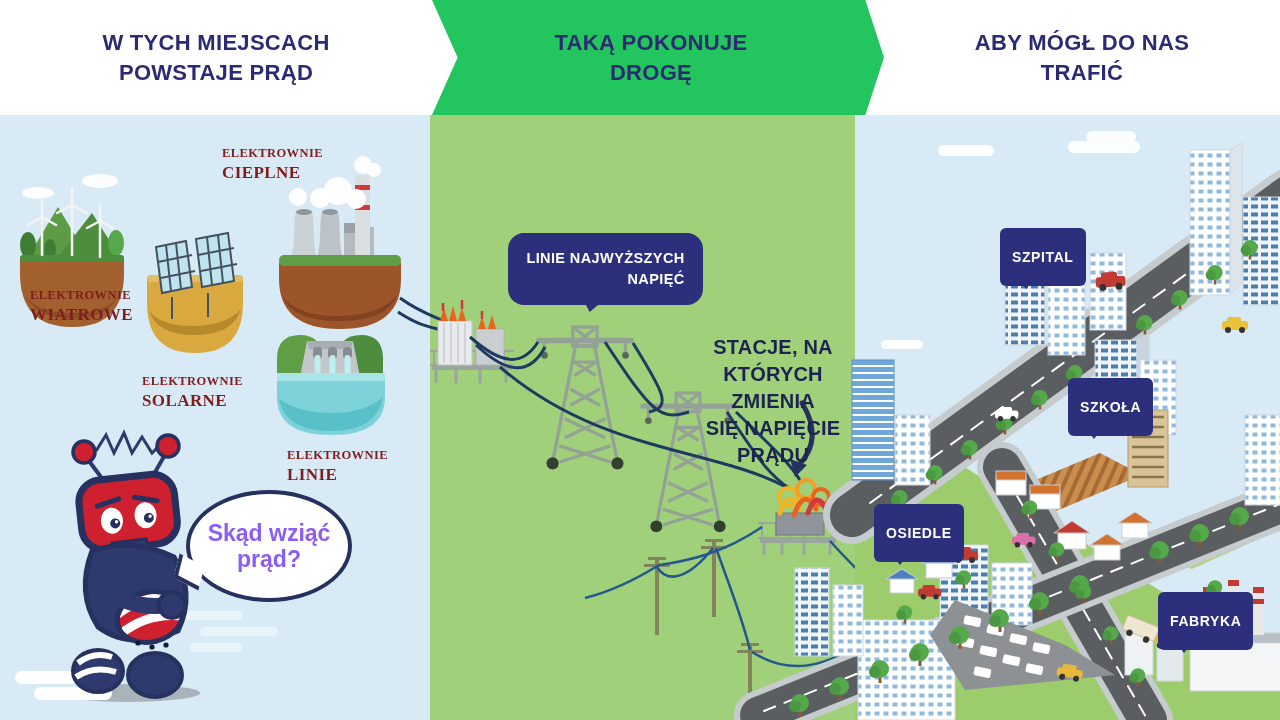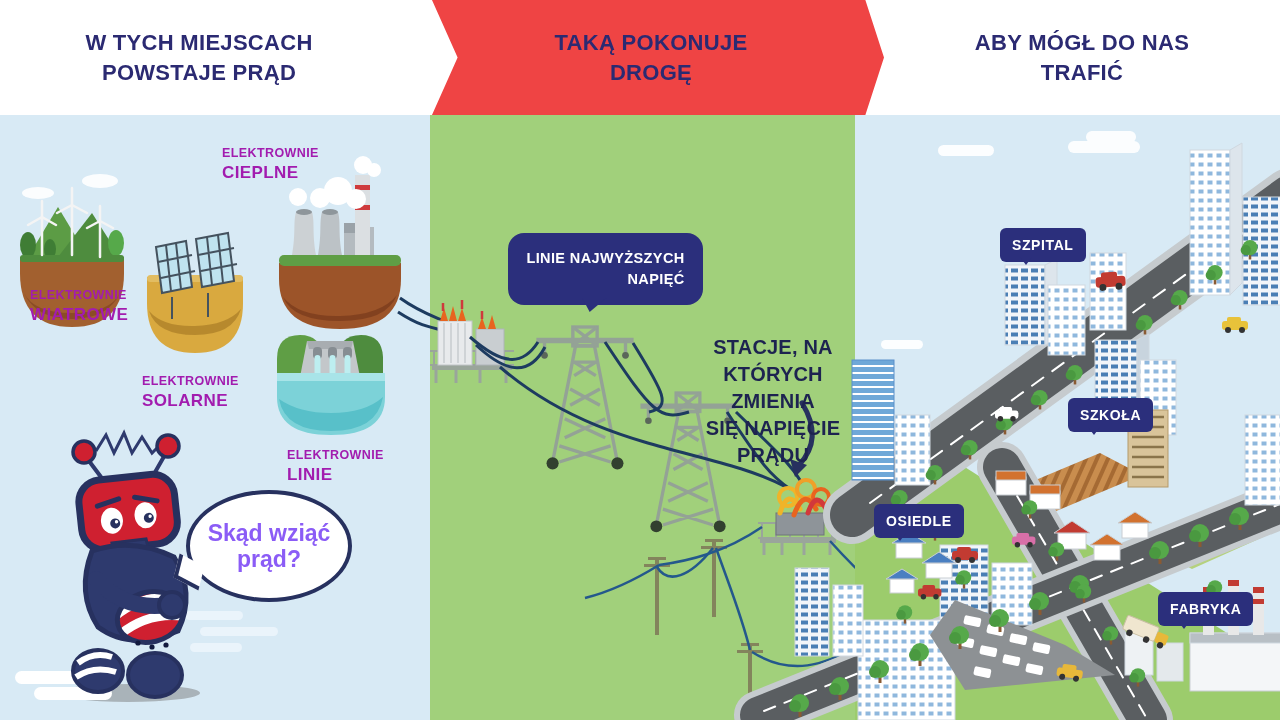--- a/index.html
+++ b/index.html
@@ -5,44 +5,44 @@
   html,body{margin:0;padding:0;background:#777;}
   .stage{position:relative;width:1280px;height:720px;background:#ffffff;overflow:hidden;
          font-family:"Liberation Sans",sans-serif;}
   .col{position:absolute;top:115px;height:605px;}
   .col-left{left:0;width:430px;background:#d8eaf5;}
   .col-mid{left:430px;width:425px;background:#a1d07b;}
   .col-right{left:855px;width:425px;background:#d8eaf5;}
   .hdr{position:absolute;top:0;height:115px;display:flex;align-items:center;justify-content:center;
        text-align:center;color:#2b2a72;font-weight:bold;font-size:22px;line-height:1.32;
        letter-spacing:.3px;white-space:pre-line;}
-  .hdr-left{left:0;width:398px;}
+  .hdr-left{left:17px;width:398px;}
   .hdr-right{left:884px;width:396px;}
-  .banner{position:absolute;left:418px;top:0;width:466px;height:115px;background:#ef4444;
+  .banner{position:absolute;left:418px;top:0;width:466px;height:115px;background:#22c55e;
           clip-path:polygon(3% 0,96% 0,100% 50%,96% 100%,3% 100%,8.5% 50%);}
   .banner .hdr{left:0;width:100%;}
-  .plant-label{position:absolute;color:#a21caf;font-weight:bold;line-height:1.25;}
+  .plant-label{position:absolute;color:#7f1d1d;font-weight:bold;line-height:1.25;font-family:Liberation Serif, serif;}
   .plant-label .l1{display:block;font-size:12.5px;letter-spacing:.4px;}
   .plant-label .l2{display:block;font-size:17px;letter-spacing:.4px;}
   .speech{position:absolute;left:186px;top:490px;width:158px;height:104px;background:#fff;
           border:4px solid #27315f;border-radius:50%;display:flex;align-items:center;justify-content:center;
           text-align:center;font-weight:bold;font-size:23px;color:#8b5cf6;line-height:1.15;white-space:pre-line;}
   .speech::after{content:'';position:absolute;left:-15px;bottom:14px;width:24px;height:20px;background:#fff;
           border-left:4px solid #27315f;border-bottom:4px solid #27315f;transform:rotate(28deg) skew(14deg);}
   .bubble{position:absolute;display:flex;align-items:center;justify-content:center;text-align:right;
           color:#fff;font-weight:bold;white-space:pre-line;}
   .bubble-navy{background:#2b2f7c;border-radius:16px;font-size:14.5px;line-height:1.45;letter-spacing:.4px;}
   .bubble-navy::after{content:'';position:absolute;bottom:-19px;left:70px;border:12px solid transparent;
           border-top:14px solid #2b2f7c;transform:skewX(-18deg);}
   .bubble-blue{background:#15599f;border-radius:18px;font-size:15px;line-height:1.4;letter-spacing:.4px;}
   .bubble-blue::after{content:'';position:absolute;right:-17px;top:16px;border:11px solid transparent;
           border-left:15px solid #15599f;}
   .plain-label{position:absolute;color:#1d2350;font-weight:bold;font-size:20px;line-height:1.35;
           text-align:center;white-space:pre-line;letter-spacing:.2px;}
-  .tag{position:absolute;height:26px;padding:4px 12px;background:#2b2f7c;border-radius:6px;color:#fff;
+  .tag{position:absolute;height:26px;padding:16px 12px;background:#2b2f7c;border-radius:6px;color:#fff;
        font-weight:bold;font-size:14px;line-height:26px;letter-spacing:.6px;text-align:center;}
   .tag::after{content:'';position:absolute;bottom:-9px;left:20px;border:6px solid transparent;
        border-top:8px solid #2b2f7c;}
   .art{position:absolute;left:0;top:115px;}
 </style>
 </head>
 <body>
 
 <div class="stage">
 
@@ -468,17 +468,17 @@
   <div class="speech">Skąd wziąć
 prąd?</div>
 
   <div class="bubble bubble-navy" style="left:508px;top:233px;width:195px;height:72px">LINIE NAJWYŻSZYCH
 NAPIĘĆ</div>
   <div class="plain-label" style="left:688px;top:334px;width:170px">STACJE, NA
 KTÓRYCH ZMIENIA
 SIĘ NAPIĘCIE PRĄDU</div>
 
   <div class="tag" style="left:1000px;top:228px">SZPITAL</div>
-  <div class="tag" style="left:1068px;top:398px">SZKOŁA</div>
+  <div class="tag" style="left:1068px;top:378px">SZKOŁA</div>
   <div class="tag" style="left:874px;top:504px">OSIEDLE</div>
   <div class="tag" style="left:1158px;top:592px">FABRYKA</div>
 
 </div>
 
 </body></html>

